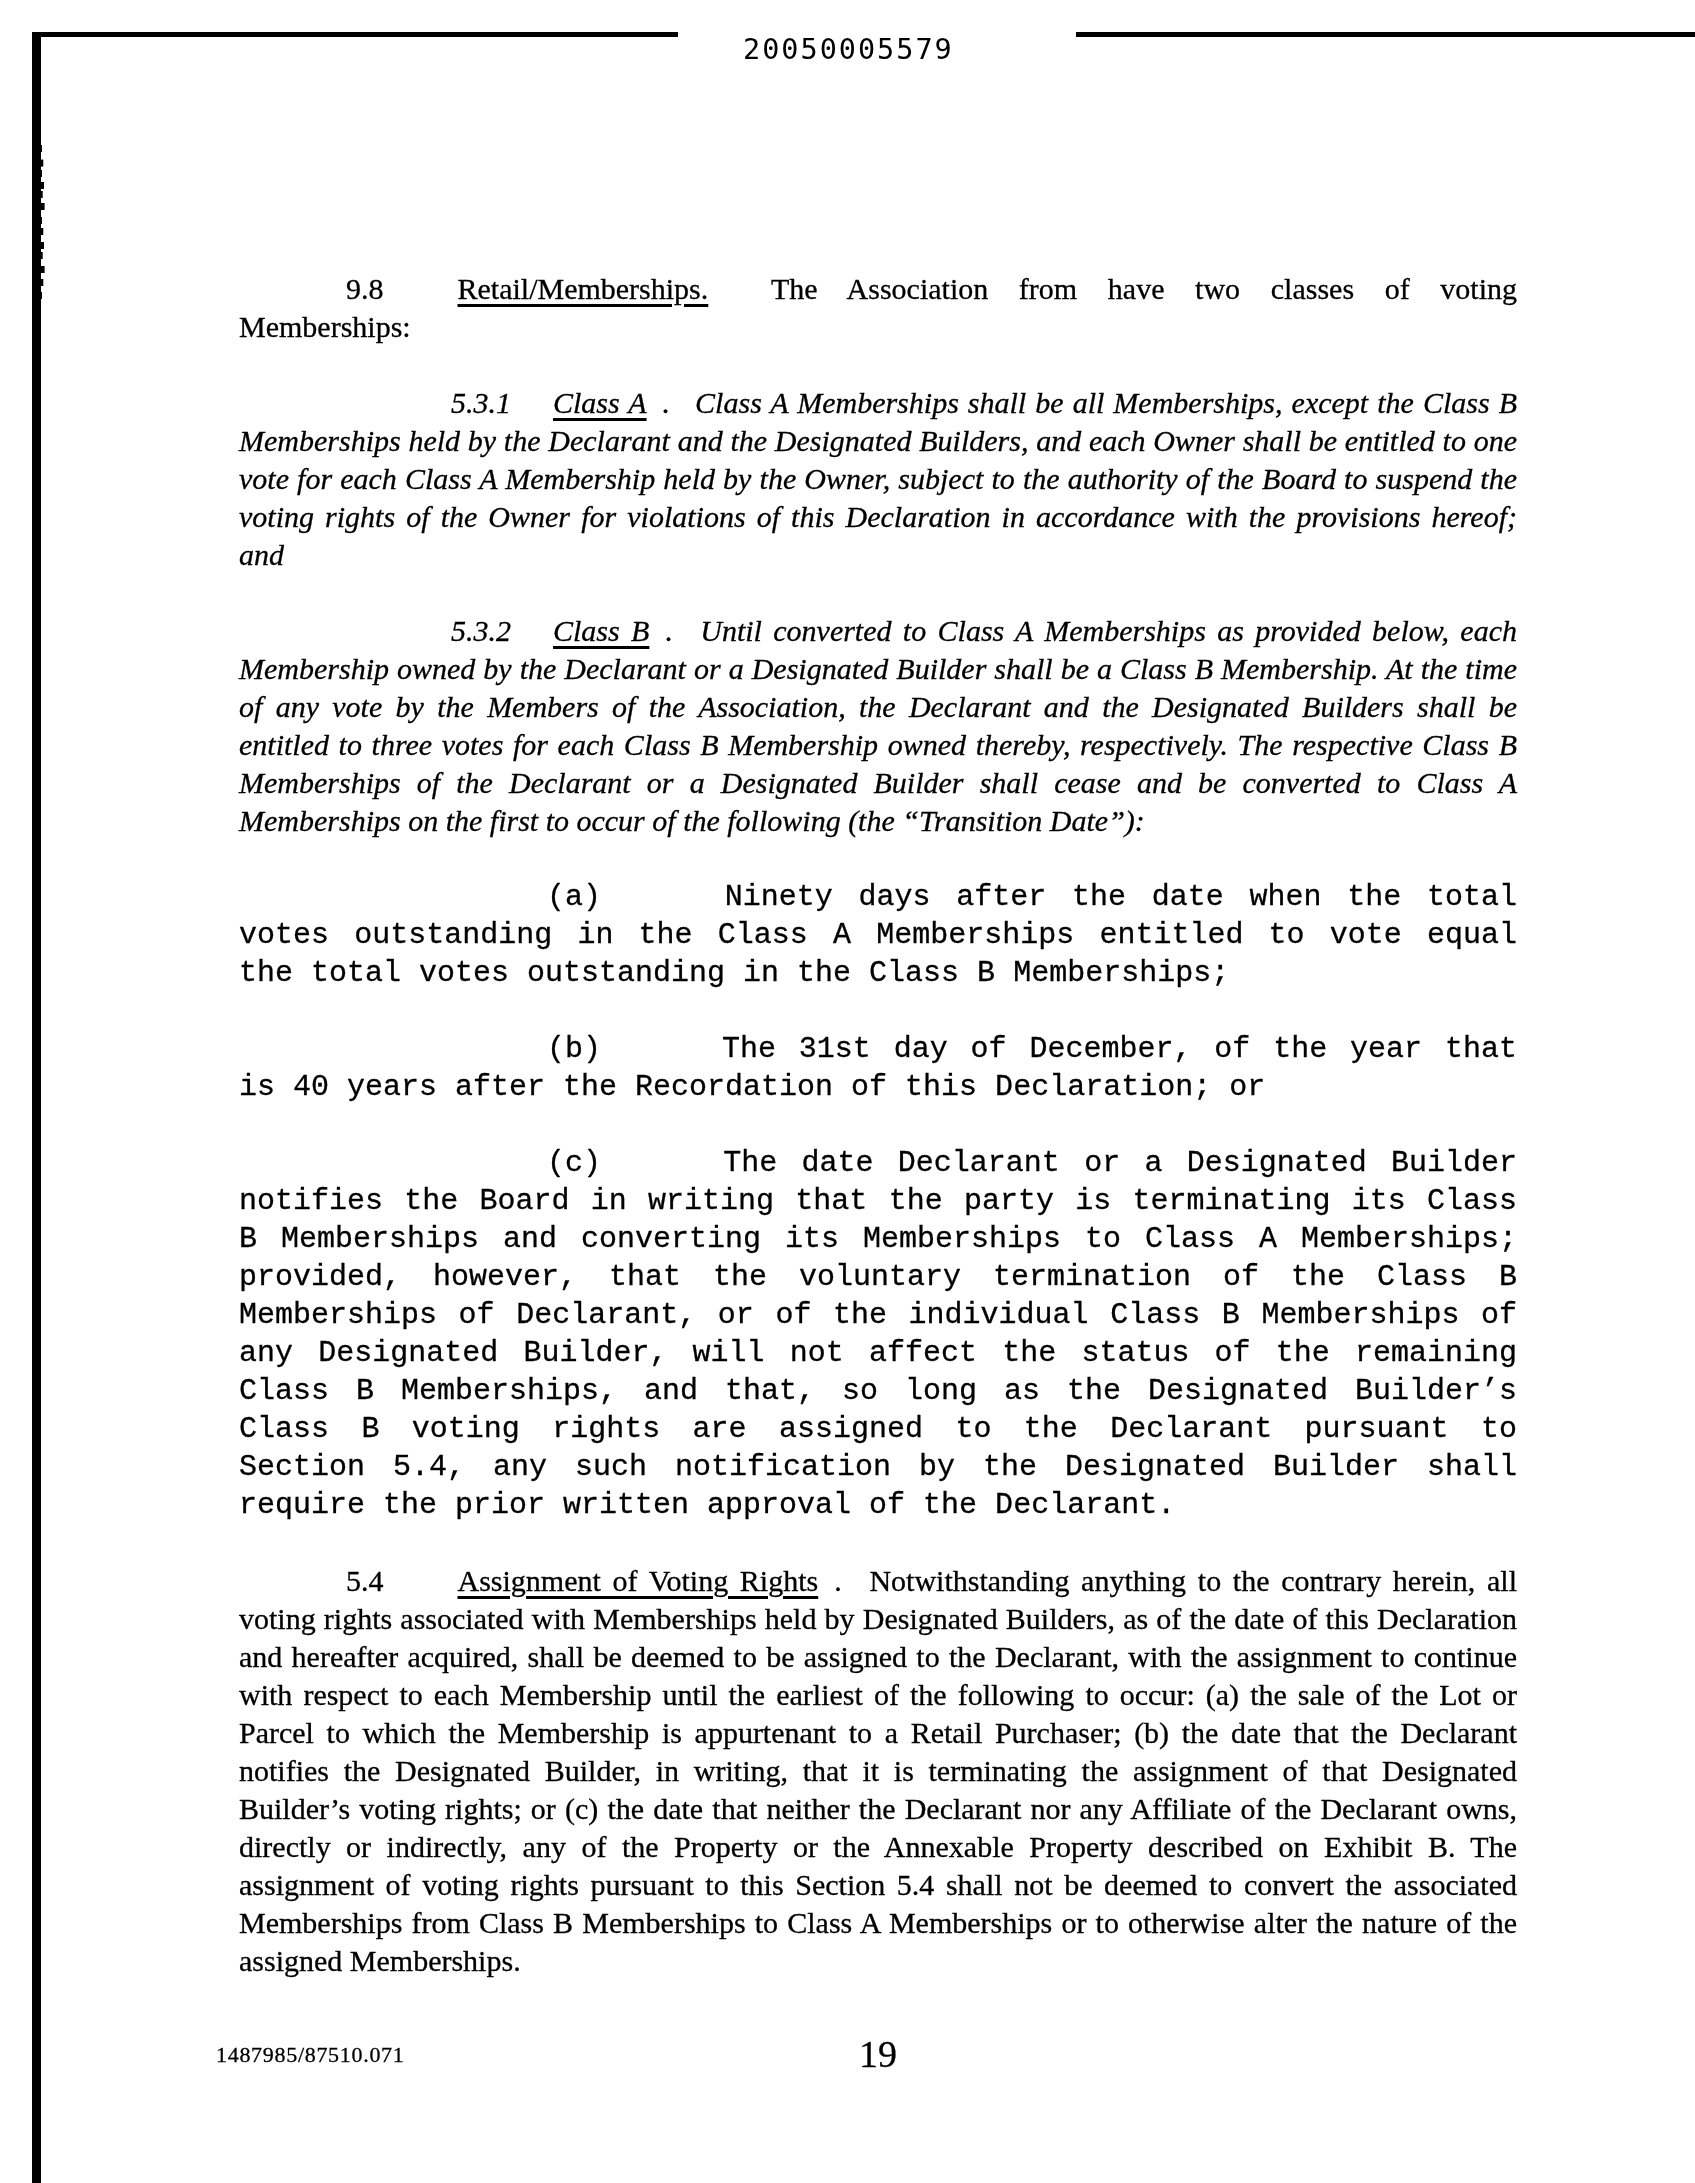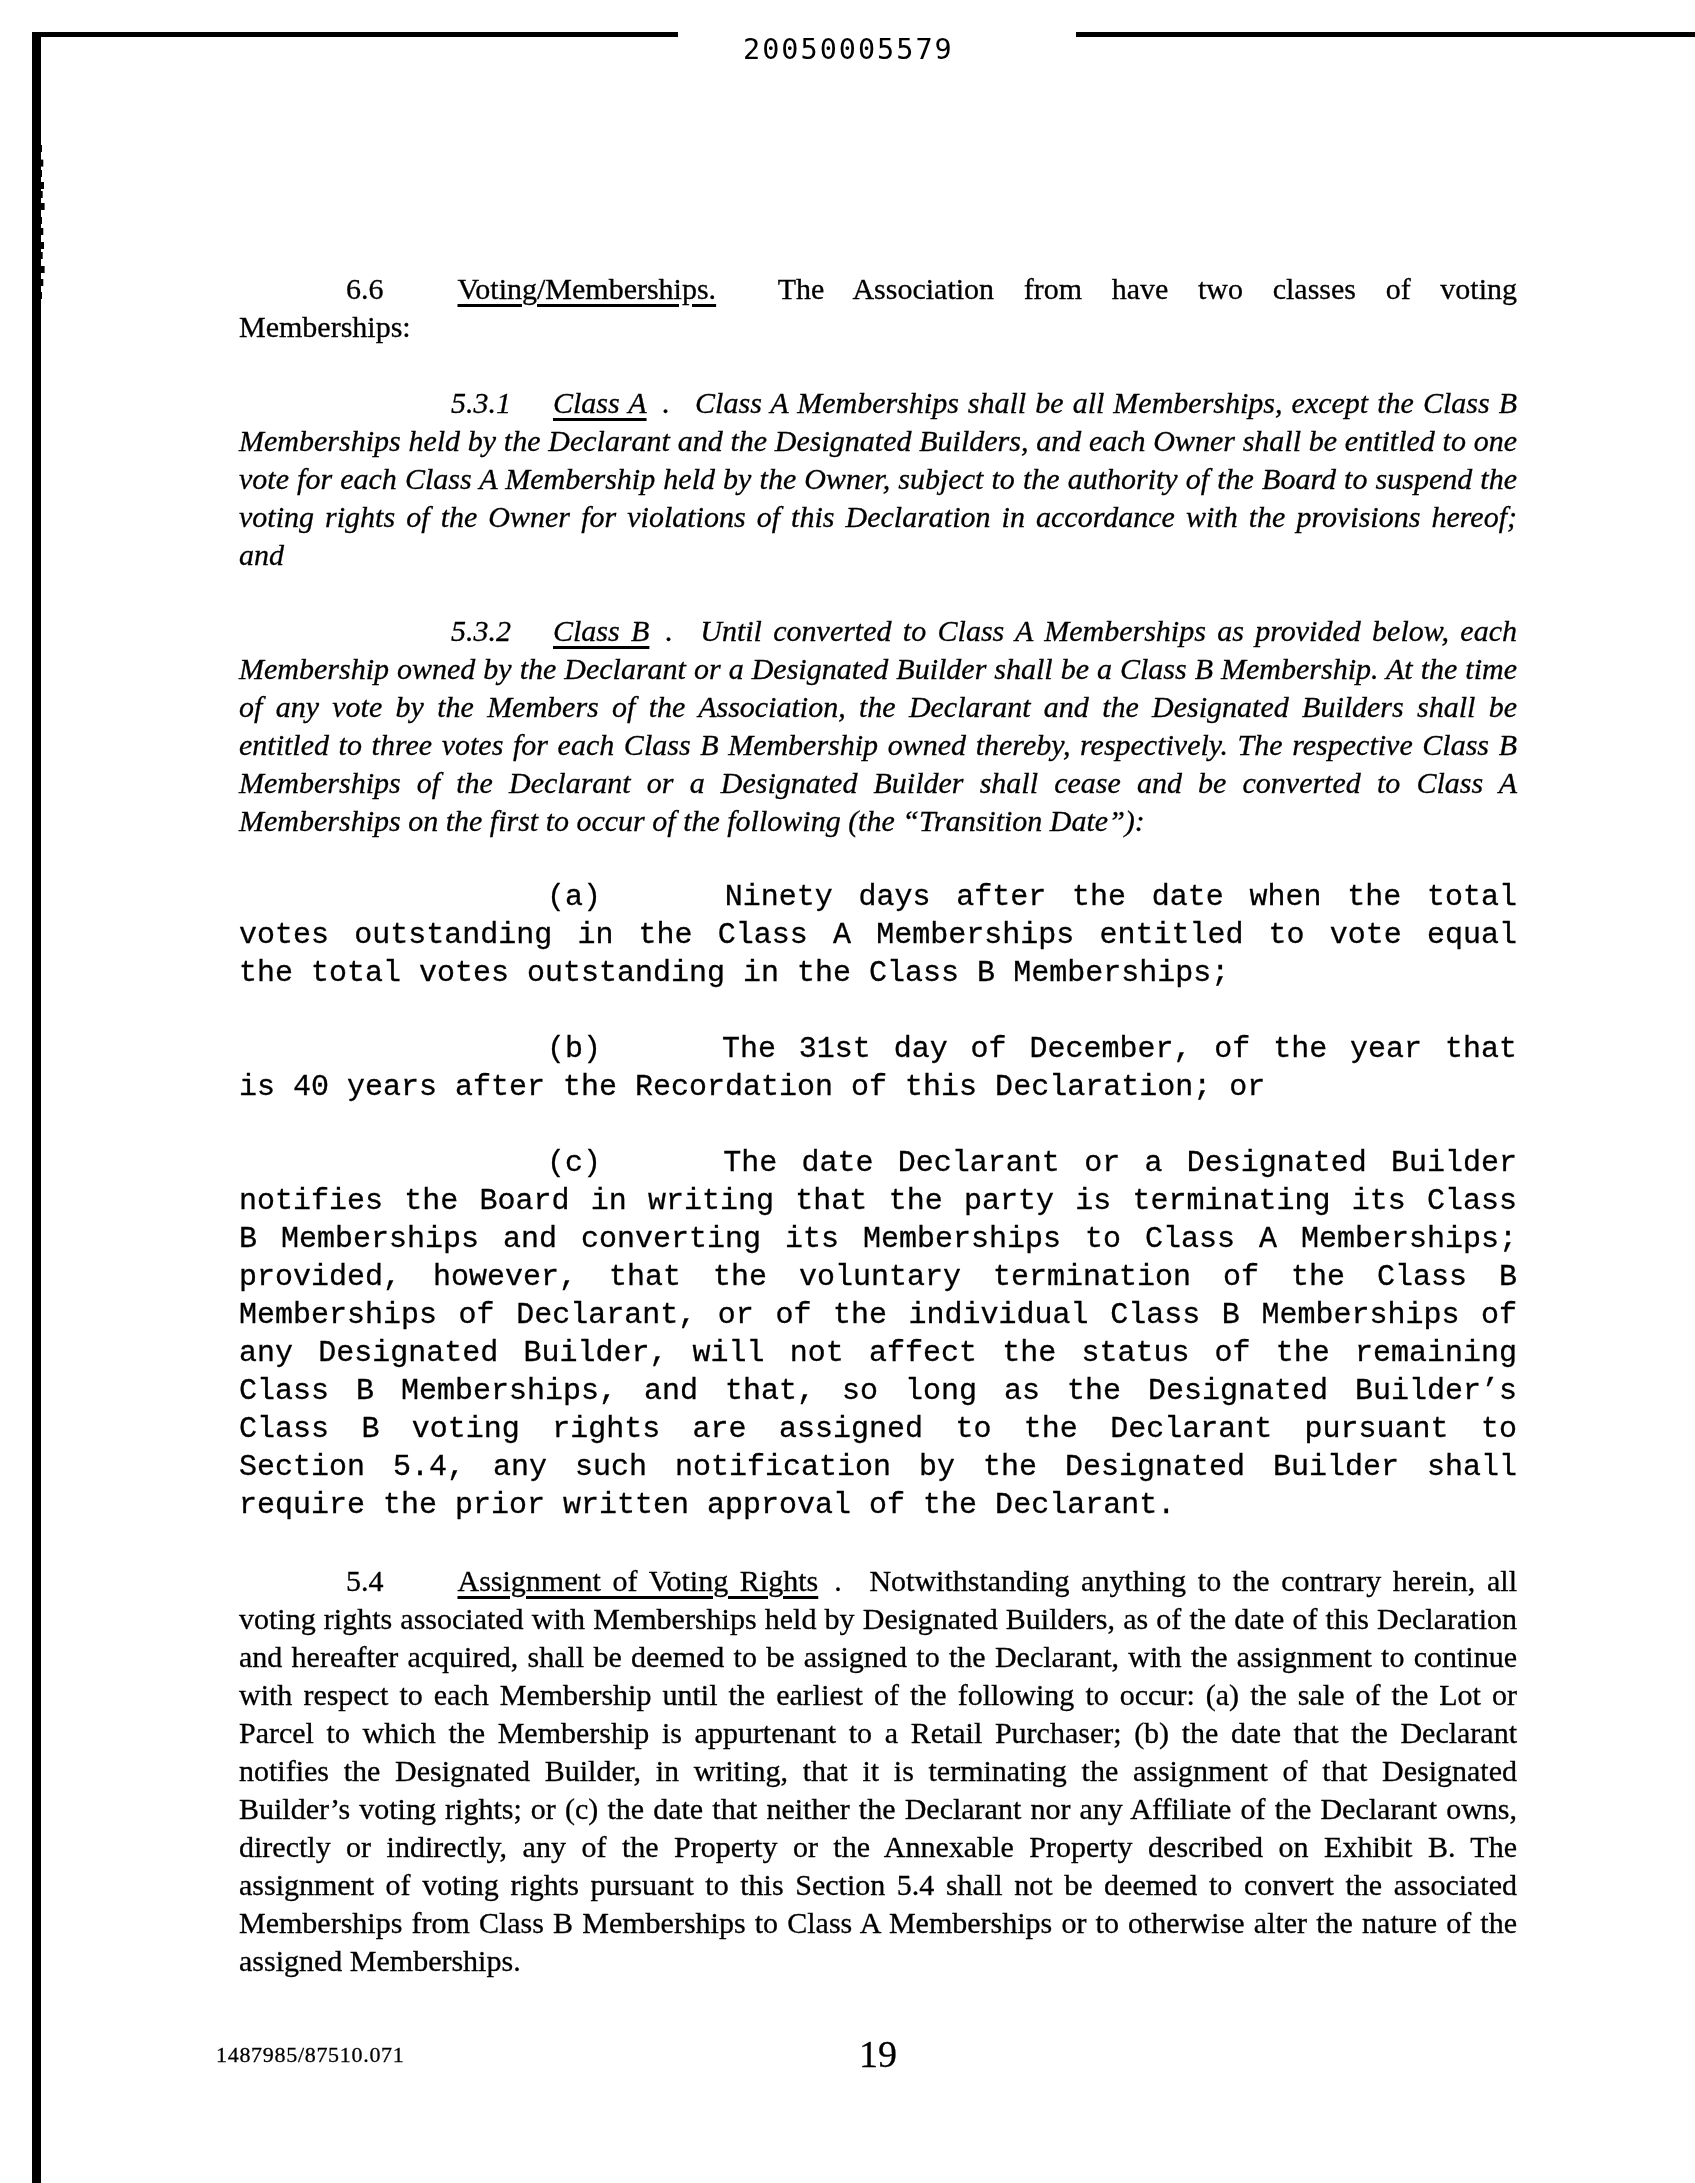--- a/index.html
+++ b/index.html
@@ -63,21 +63,21 @@
   <div class="bar bar-left"></div>
   <div class="bar bar-top-left"></div>
   <div class="bar bar-top-right"></div>
   <div class="bar bar-bottom"></div>
   <div class="noise-dashes"></div>
 
   <div class="doc-number">20050005579</div>
 
   <main class="body-text">
 
-    <p class="level-1"><span class="sec-num">6.6</span><span class="sec-heading">Voting/Memberships.</span><span class="sec-period"></span> <span class="sec-body">The Association from have two classes of voting Memberships:</span></p>
+    <p class="level-1"><span class="sec-num">9.8</span><span class="sec-heading">Retail/Memberships.</span><span class="sec-period"></span> <span class="sec-body">The Association from have two classes of voting Memberships:</span></p>
 
     <p class="level-2"><span class="sec-num">5.3.1</span><span class="sec-heading">Class A</span><span class="sec-period">.</span> <span class="sec-body">Class A Memberships shall be all Memberships, except the Class B Memberships held by the Declarant and the Designated Builders, and each Owner shall be entitled to one vote for each Class A Membership held by the Owner, subject to the authority of the Board to suspend the voting rights of the Owner for violations of this Declaration in accordance with the provisions hereof; and</span></p>
 
     <p class="level-2"><span class="sec-num">5.3.2</span><span class="sec-heading">Class B</span><span class="sec-period">.</span> <span class="sec-body">Until converted to Class A Memberships as provided below, each Membership owned by the Declarant or a Designated Builder shall be a Class B Membership. At the time of any vote by the Members of the Association, the Declarant and the Designated Builders shall be entitled to three votes for each Class B Membership owned thereby, respectively. The respective Class B Memberships of the Declarant or a Designated Builder shall cease and be converted to Class A Memberships on the first to occur of the following (the “Transition Date”):</span></p>
 
     <p class="level-3"><span class="sec-num">(a)</span><span class="sec-heading"></span><span class="sec-period"></span> <span class="sec-body">Ninety days after the date when the total votes outstanding in the Class A Memberships entitled to vote equal the total votes outstanding in the Class B Memberships;</span></p>
 
     <p class="level-3"><span class="sec-num">(b)</span><span class="sec-heading"></span><span class="sec-period"></span> <span class="sec-body">The 31st day of December, of the year that is 40 years after the Recordation of this Declaration; or</span></p>
 
     <p class="level-3"><span class="sec-num">(c)</span><span class="sec-heading"></span><span class="sec-period"></span> <span class="sec-body">The date Declarant or a Designated Builder notifies the Board in writing that the party is terminating its Class B Memberships and converting its Memberships to Class A Memberships; provided, however, that the voluntary termination of the Class B Memberships of Declarant, or of the individual Class B Memberships of any Designated Builder, will not affect the status of the remaining Class B Memberships, and that, so long as the Designated Builder’s Class B voting rights are assigned to the Declarant pursuant to Section 5.4, any such notification by the Designated Builder shall require the prior written approval of the Declarant.</span></p>

